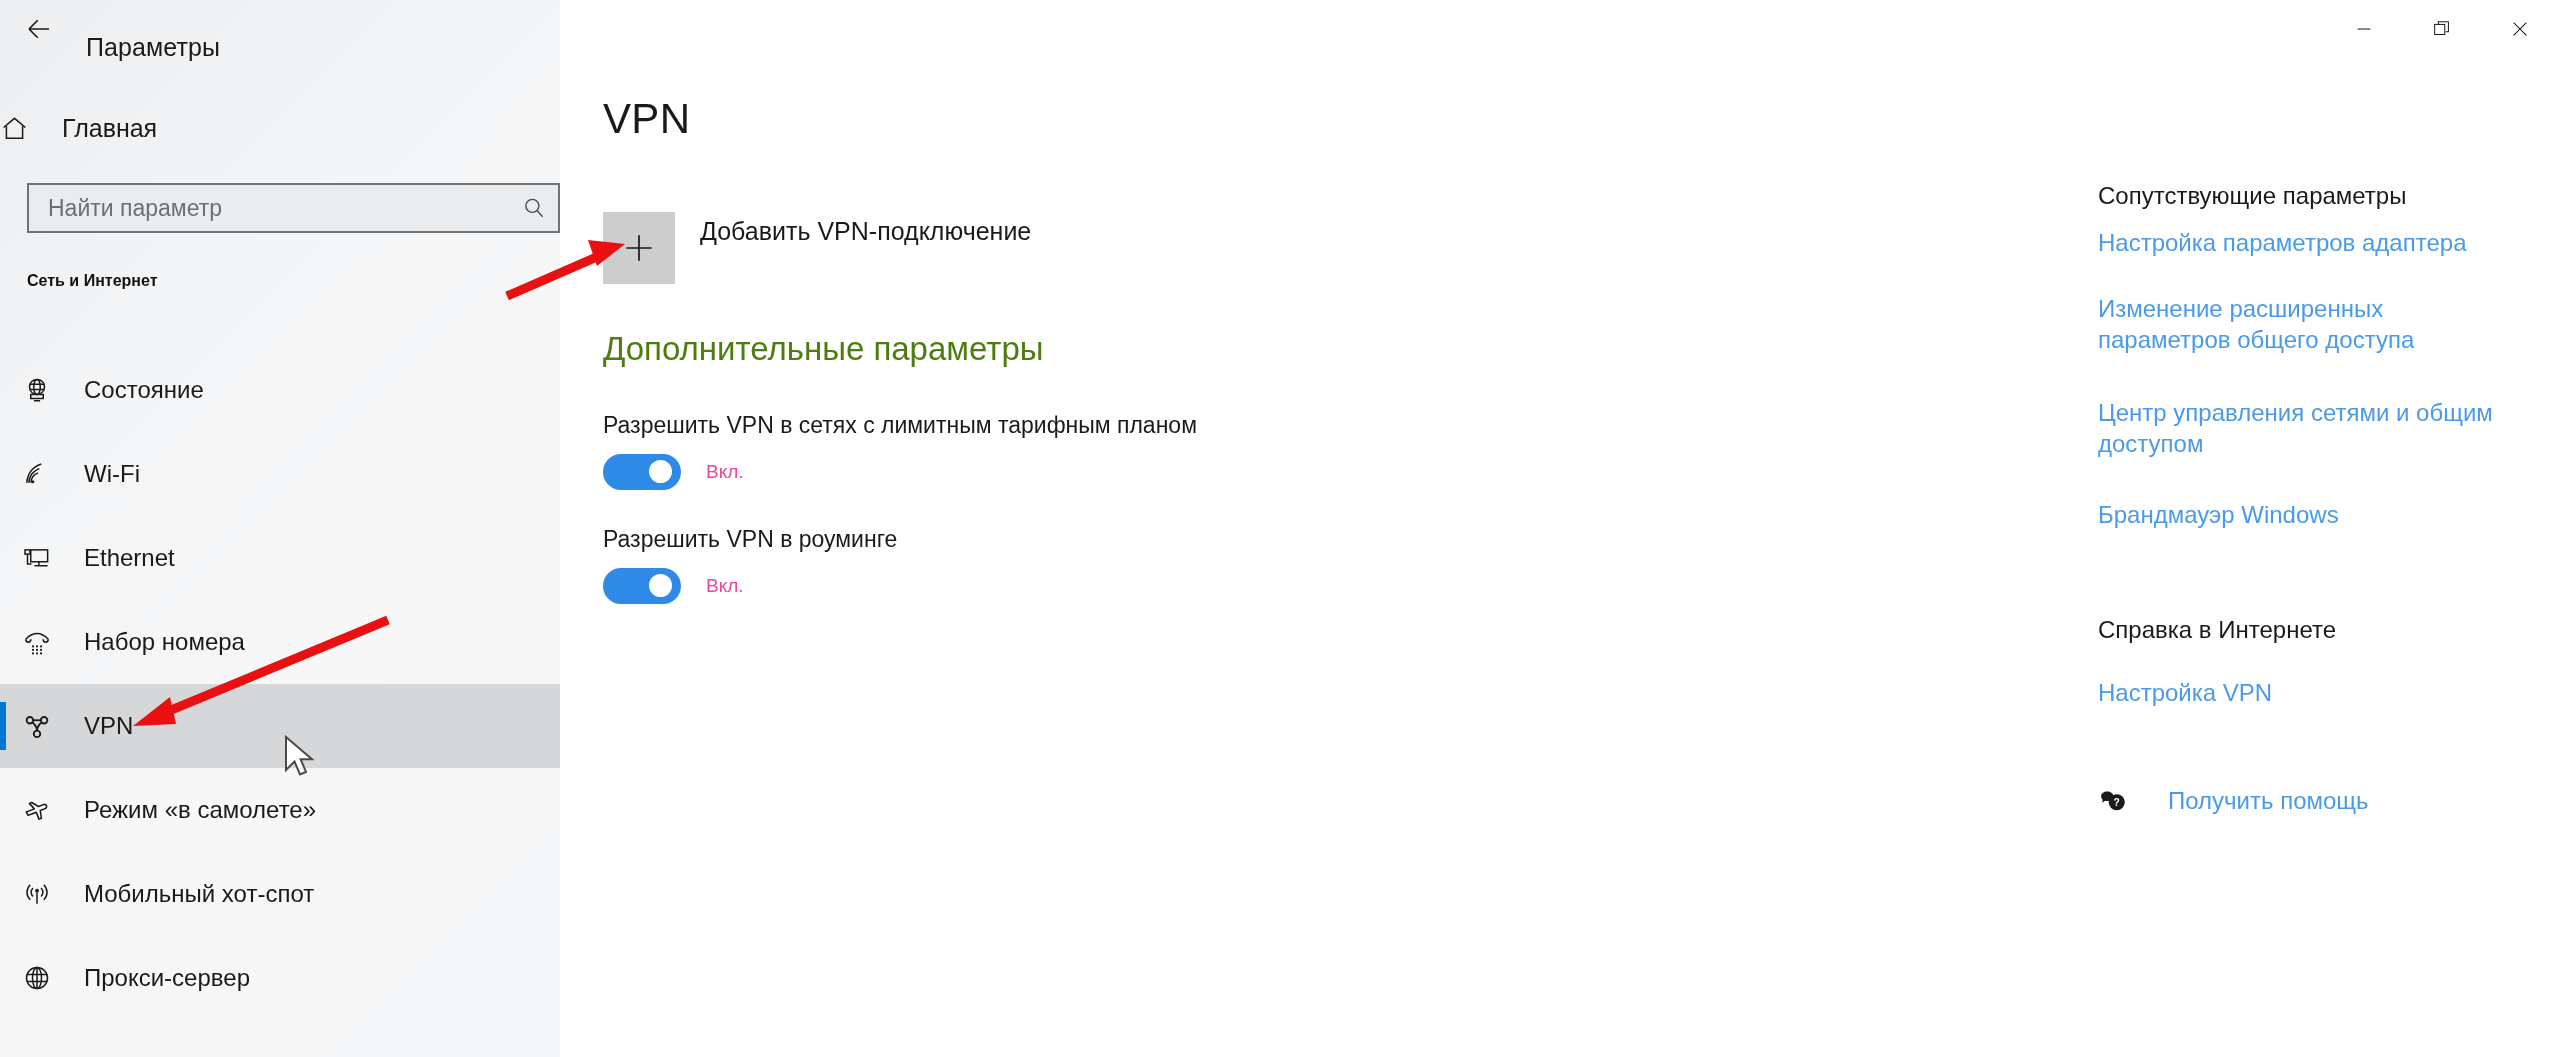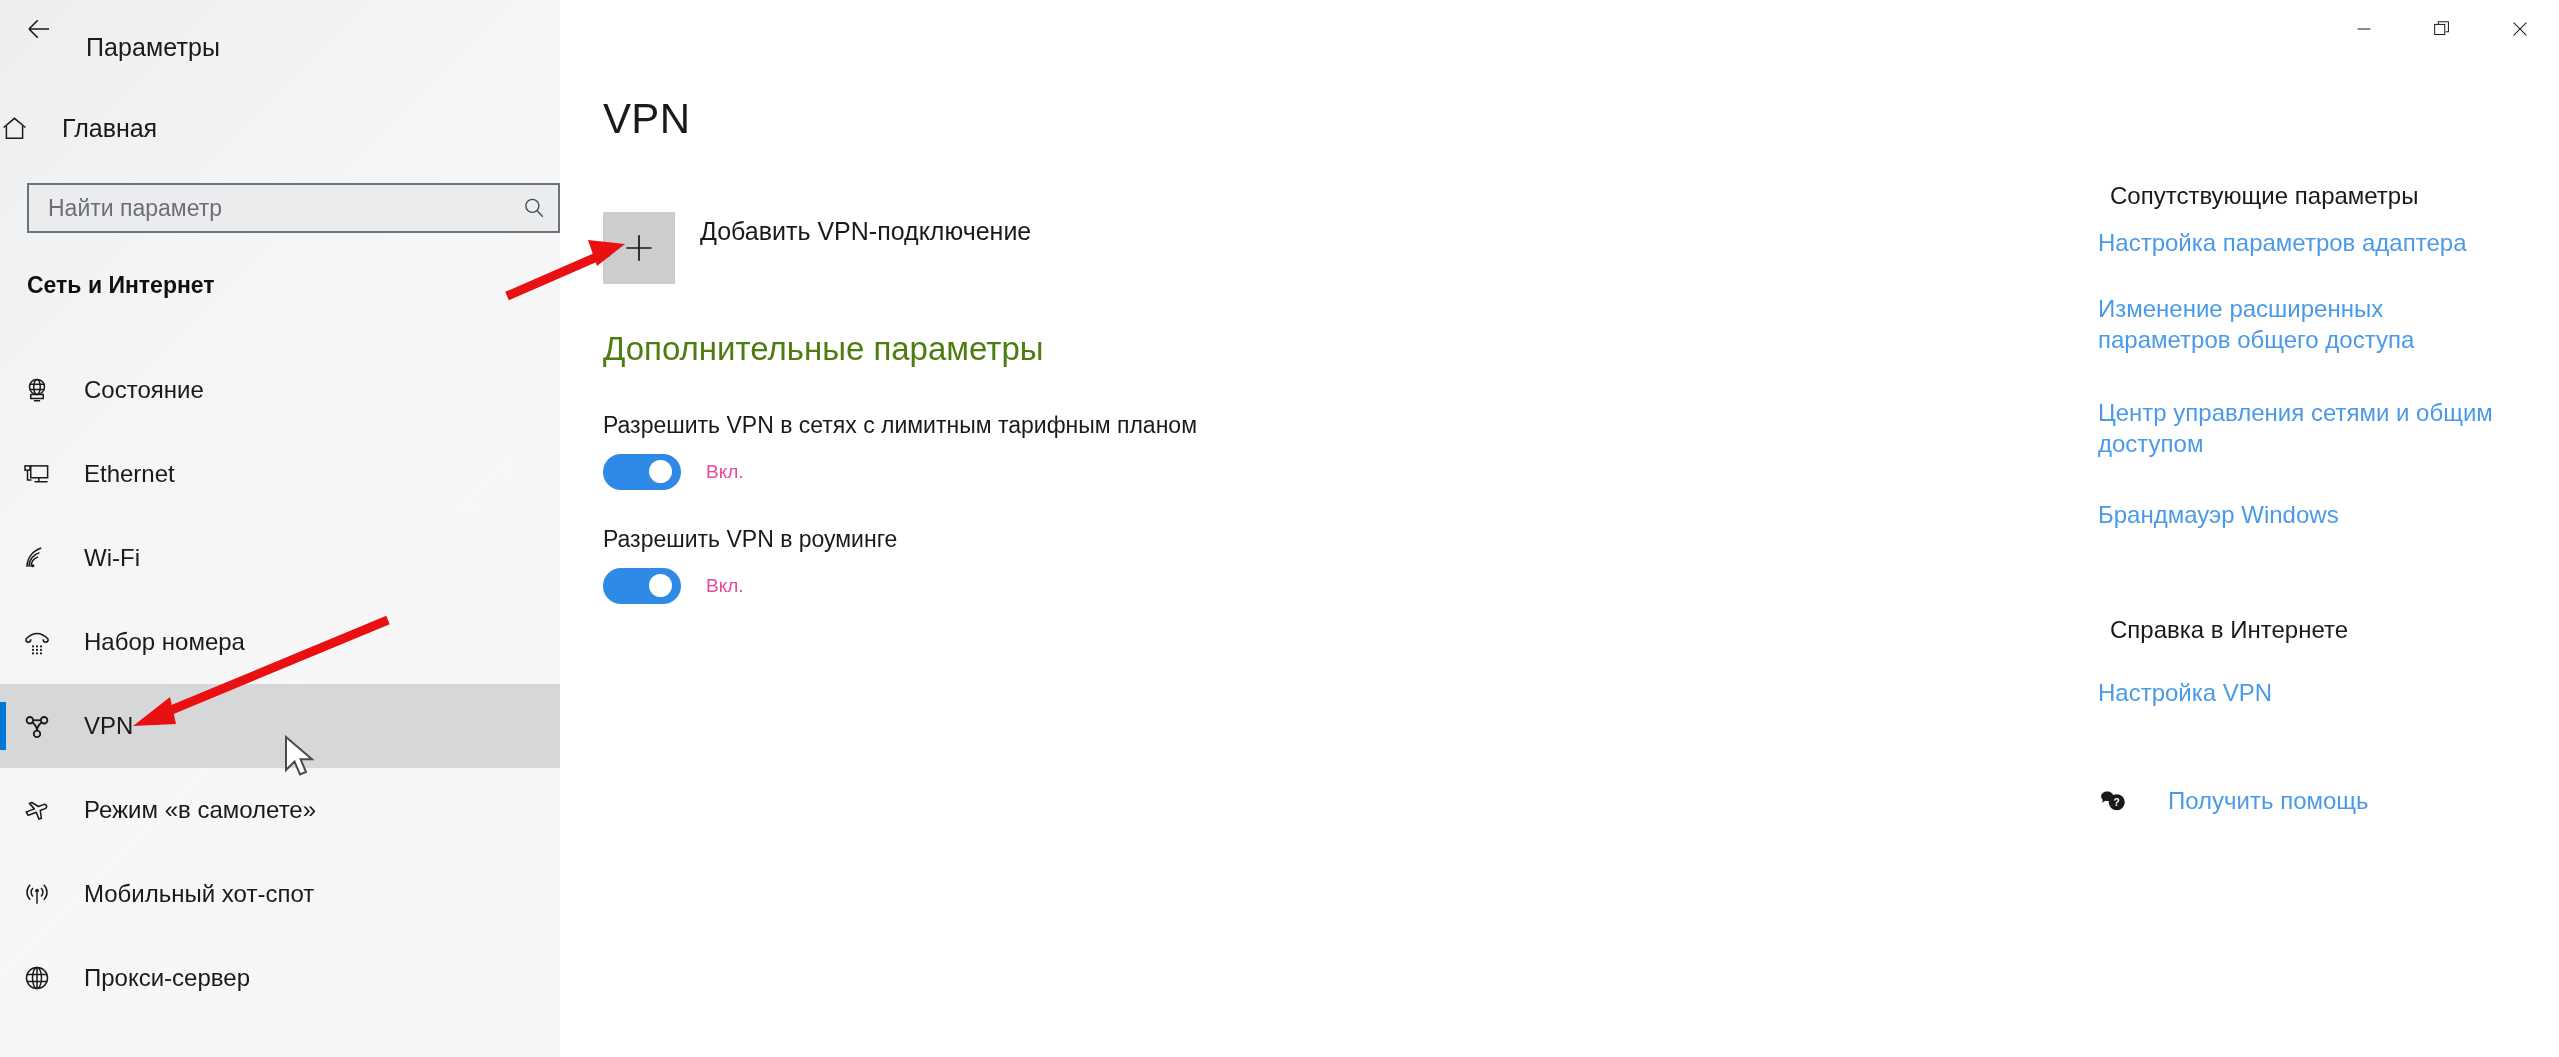--- a/index.html
+++ b/index.html
@@ -67,21 +67,21 @@
     font-family:"Liberation Sans","DejaVu Sans",sans-serif;
     font-size:23px; color:#2b2b2b;
     padding-left:19px;
   }
   .search-box input::placeholder { color:#6d6f72; }
   .search-ic { width:48px; display:flex; align-items:center; justify-content:center; }
   .search-ic svg { width:26px; height:26px; }
 
   .cat-title {
     position:absolute; top:272px; left:27px;
-    font-size:23px; font-weight:bold; color:#111;
+    font-size:16px; font-weight:bold; color:#111;
   }
 
   .nav {
     position:absolute; top:348px; left:0; width:560px;
   }
   .nav-item {
     position:relative;
     width:560px; height:84px;
     display:flex; align-items:center;
     padding-left:22px;
@@ -129,21 +129,21 @@
     width:78px; height:36px; border-radius:18px;
     background:#2e8ae6; position:relative;
   }
   .toggle .knob {
     position:absolute; top:6px; right:9px;
     width:23px; height:23px; border-radius:50%; background:#ffffff;
   }
   .toggle-label { margin-left:25px; font-size:19px; color:#ec4899; }
   .rp { position:absolute; left:2098px; }
   .rp-head {
-    font-size:24px; color:#1a1a1a;margin-left:12px;
+    font-size:24px; color:#1a1a1a;
   }
   .rp-link {
     font-size:24px; color:#4a9ae8; line-height:1.28;
     text-decoration:none; display:block; max-width:420px;
   }
   .help-row {
     position:absolute; left:2098px; display:flex; align-items:center;
   }
   .help-row .ic { width:46px; display:flex; align-items:center; }
   .help-row .ic svg { width:30px; height:30px; }
@@ -233,41 +233,41 @@
             <path d="M6.2 7.4h11.6M6.2 11.6h11.6"></path>
             <path d="M7 15.5h10v3.2H7z"></path>
               <path d="M9.5 20.6h5"></path>
           </svg>
         </span>
         <span class="lb">Состояние</span>
       </div>
 
       <div class="nav-item">
         <span class="ic">
+          <svg viewBox="0 0 24 24" fill="none" stroke="#1a1a1a" stroke-width="1.25">
+            <path d="M4 19C4 12 8.5 6.2 15.4 4"></path>
+            <path d="M5.5 19c0-5.2 3.3-9.6 8.4-11.3"></path>
+            <path d="M7.2 19c0-3.6 2.2-6.7 5.7-7.9"></path>
+            <circle cx="8.7" cy="18.2" r="1.2" fill="#1a1a1a" stroke="none"></circle>
+          </svg>
+        </span>
+        <span class="lb">Wi-Fi</span>
+      </div>
+
+      <div class="nav-item">
+        <span class="ic">
           <svg viewBox="0 0 24 24" fill="none" stroke="#1a1a1a" stroke-width="1.2">
             <rect x="7" y="5.5" width="13.5" height="9.5"></rect>
             <path d="M10 18.2h10.5"></path>
               <path d="M13.5 15v3.2"></path>
             <rect x="2.4" y="5.5" width="4" height="3.4"></rect>
             <path d="M4.4 8.9v7.8h3.2"></path>
           </svg>
         </span>
         <span class="lb">Ethernet</span>
-      </div>
-
-      <div class="nav-item">
-        <span class="ic">
-          <svg viewBox="0 0 24 24" fill="none" stroke="#1a1a1a" stroke-width="1.25">
-            <path d="M4 19C4 12 8.5 6.2 15.4 4"></path>
-            <path d="M5.5 19c0-5.2 3.3-9.6 8.4-11.3"></path>
-            <path d="M7.2 19c0-3.6 2.2-6.7 5.7-7.9"></path>
-            <circle cx="8.7" cy="18.2" r="1.2" fill="#1a1a1a" stroke="none"></circle>
-          </svg>
-        </span>
-        <span class="lb">Wi-Fi</span>
       </div>
 
       <div class="nav-item">
         <span class="ic">
           <svg viewBox="0 0 24 24" fill="none" stroke="#1a1a1a" stroke-width="1.2">
             <path d="M3 9.8c3-3.2 6-4.6 9-4.6s6 1.4 9 4.6"></path>
             <path d="M3 9.8c0 1.6 1 2.3 2.1 2.3s2-0.8 2-2.3"></path>
             <path d="M21 9.8c0 1.6-1 2.3-2.1 2.3s-2-0.8-2-2.3"></path>
             <g fill="#1a1a1a" stroke="none">
               <circle cx="8.8" cy="15.5" r="0.85"></circle>

